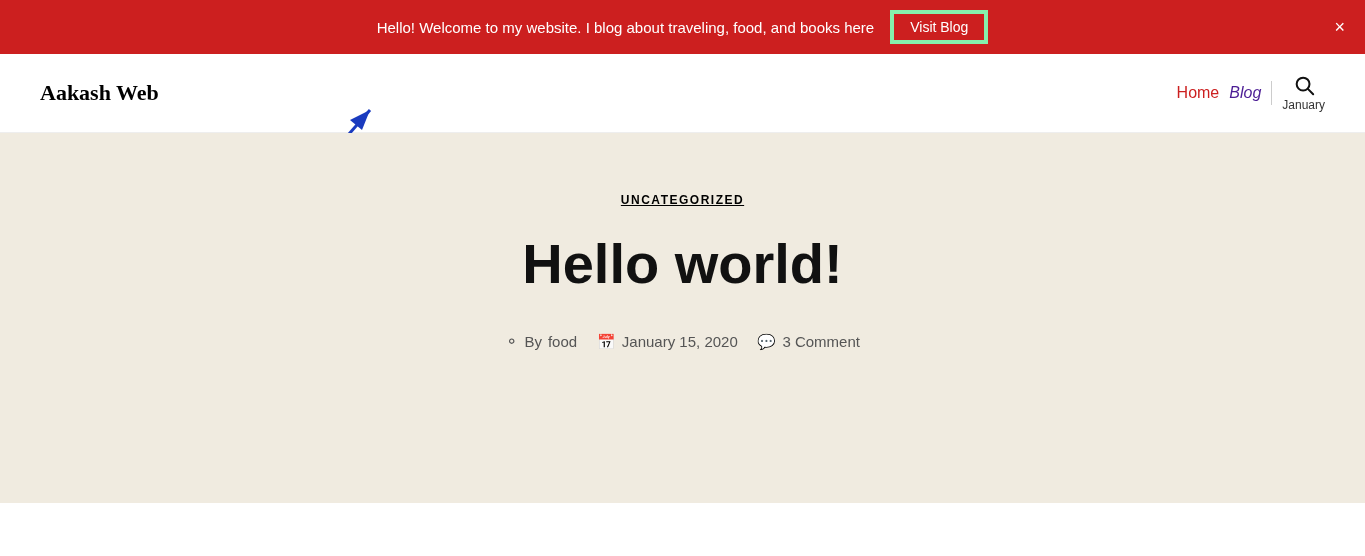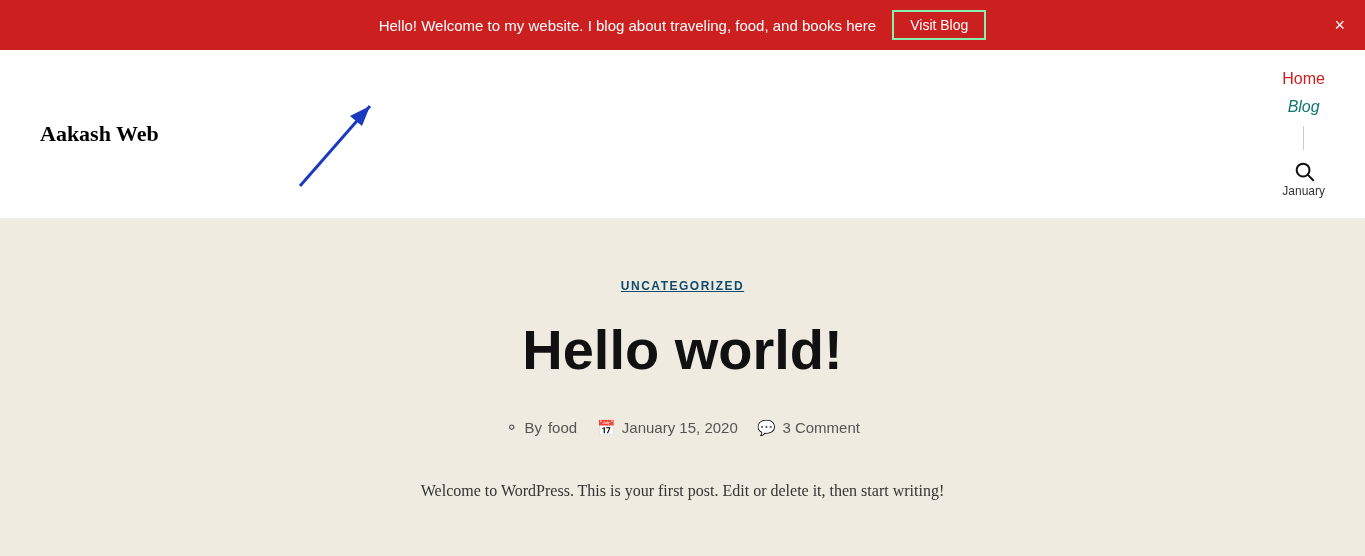--- a/index.html
+++ b/index.html
@@ -14,21 +14,21 @@
       justify-content: center;
       padding: 10px 40px;
       position: relative;
       min-height: 46px;
     }
     .announcement-bar .announcement-text {
       font-size: 15px;
       font-family: Arial, sans-serif;
     }
     .announcement-bar .visit-blog-btn {
-      border: 2px solid #86efac;
+      border: 4px solid #86efac;
       background: transparent;
       color: #fff;
       padding: 5px 16px;
       font-size: 14px;
       margin-left: 16px;
       cursor: pointer;
       font-family: Arial, sans-serif;
       white-space: nowrap;
     }
     .announcement-bar .close-btn {
@@ -57,34 +57,33 @@
       font-size: 22px;
       font-weight: 900;
       font-family: Liberation Serif, serif;
       color: #000;
       text-decoration: none;
     }
     .nav-right {
       display: flex;
       align-items: center;
       gap: 10px;
-      flex-direction: column;
     }
     .nav-link {
       font-size: 16px;
       font-family: Arial, sans-serif;
       color: #cc1f1f;
       text-decoration: none;
       cursor: pointer;
     }
     .nav-link.home {
       color: #cc1f1f;
     }
     .nav-link.blog {
-      color: #0f766e;
+      color: #4c1d95;
       font-style: italic;
     }
     .nav-divider {
       width: 1px;
       height: 24px;
       background: #ccc;
     }
     .search-btn {
       display: flex;
       flex-direction: column;
@@ -125,21 +124,21 @@
       flex-direction: column;
       align-items: center;
       padding: 60px 40px 40px;
       position: relative;
     }
     .post-category {
       font-size: 12px;
       font-family: Arial, sans-serif;
       font-weight: 700;
       letter-spacing: 1.5px;
-      color: #0c4a6e;
+      color: #000000;
       text-decoration: underline;
       text-transform: uppercase;
       margin-bottom: 24px;
     }
     .post-title {
       font-size: 56px;
       font-weight: 900;
       font-family: Arial, sans-serif;
       color: #111;
       text-align: center;
@@ -222,14 +221,13 @@
     <div class="meta-item">
       <span style="font-size:15px;">📅</span>
       <span>January 15, 2020</span>
     </div>
     <div class="meta-item">
       <span style="font-size:15px;">💬</span>
       <a style="color:#555; text-decoration:none; font-family:Arial,sans-serif;">3 Comment</a>
     </div>
   </div>
 
-  <p class="post-excerpt">Welcome to WordPress. This is your first post. Edit or delete it, then start writing!</p>
 </main>
 
 </body></html>

